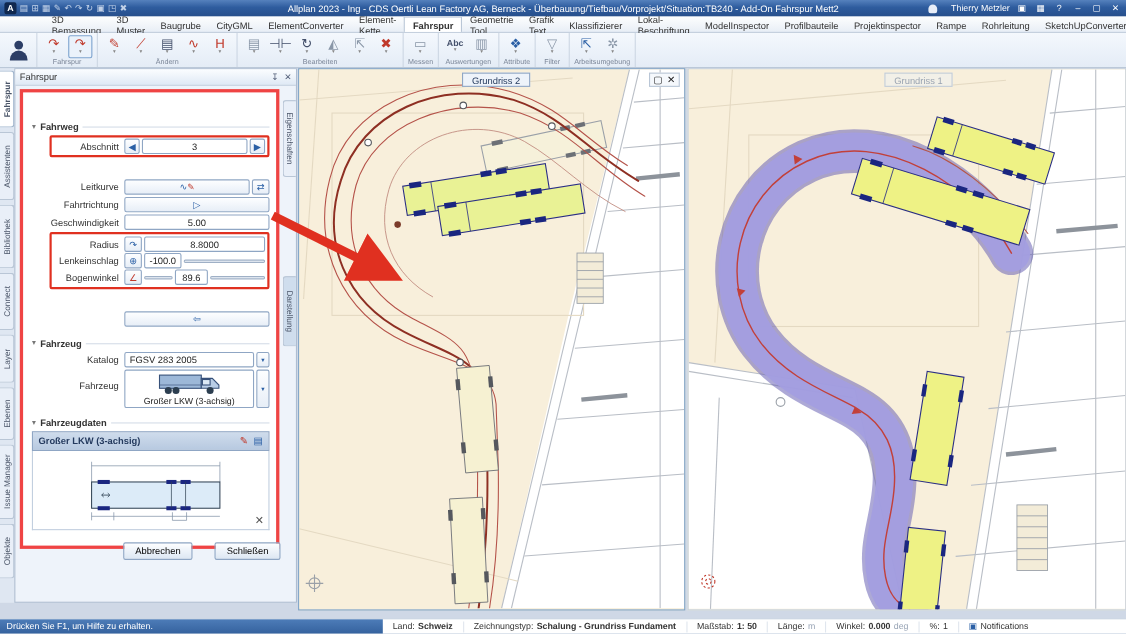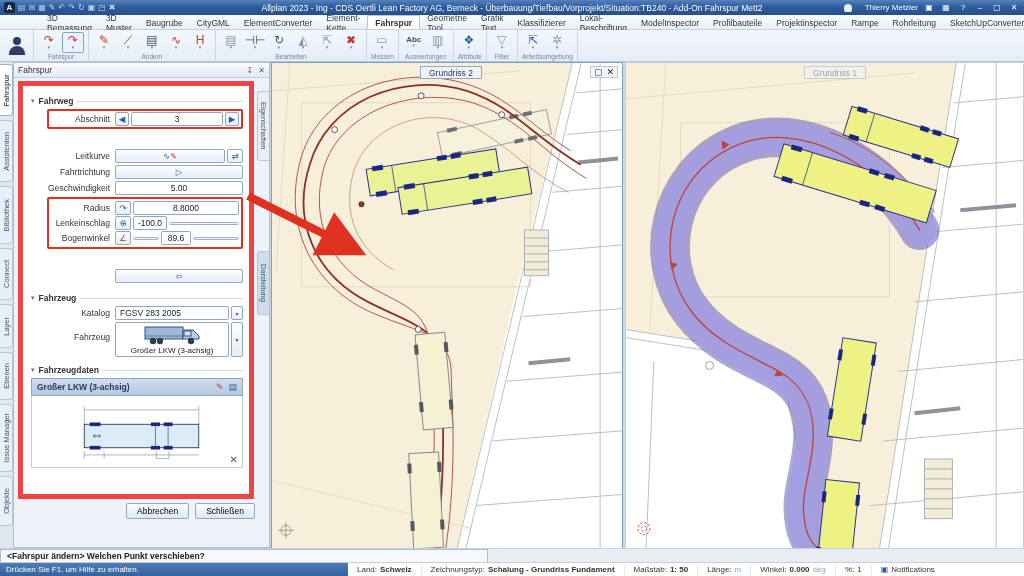--- a/index.html
+++ b/index.html
@@ -50,21 +50,21 @@
   .vtab { position:absolute; left:0; width:13px; background:#e9eff8; border:1px solid #b9c6d6; border-left:none;
     border-radius:0 3px 3px 0; display:flex; align-items:center; justify-content:center; }
   .vtab span { writing-mode:vertical-rl; transform:rotate(180deg); font-size:7.5px; color:#4a5568; white-space:nowrap; }
   .vtab.active { background:#fff; border-color:#9fb4cc; font-weight:bold; }
 
   
   .panel { position:absolute; left:13px; top:62px; width:257px; height:486px; background:#eef3fa; border:1px solid #aebdd1; }
   .panel-title { height:15px; background:linear-gradient(#fbfdff,#dfe9f5); border-bottom:1px solid #c2cfdf;
     display:flex; align-items:center; padding:0 4px; font-size:8.5px; color:#333; }
   .panel-title .sp { margin-left:auto; display:flex; gap:5px; color:#55617a; font-size:8px; }
-  .panel-body { position:absolute; left:4px; top:18px; right:15px; bottom:48px; background:#fff; border:5px solid #ef4444; overflow:hidden; padding:6px 6px 0 8px; }
+  .panel-body { position:absolute; left:4px; top:18px; right:15px; bottom:48px; background:#fff; border:3px solid #ef4444; overflow:hidden; padding:22px 6px 0 8px; }
   .rvtabs { position:absolute; right:0px; top:20px; width:13px; }
   .rvtab { position:absolute; right:0; width:12px; background:#e9eff8; border:1px solid #b9c6d6; border-right:none; border-radius:3px 0 0 3px;
     display:flex; align-items:center; justify-content:center; }
   .rvtab span { writing-mode:vertical-rl; font-size:7.5px; color:#4a5568; white-space:nowrap; }
   .rvtab.sel { background:#cfdded; }
 
   .sect { display:flex; align-items:center; gap:4px; margin:4px 0 3px; font-weight:bold; font-size:8.5px; color:#333; }
   .sect .line { flex:1; height:1px; background:#d5dde8; }
   .sect .tri { color:#777; font-size:7px; }
   .prow { display:flex; align-items:center; margin:2px 0; }
@@ -82,21 +82,21 @@
   .truckimg { width:58px; height:22px; }
   .vehsel { display:flex; flex-direction:column; align-items:center; border:1px solid #8fa6c4; background:#fff; border-radius:2px; padding:1px 2px; }
   .vehsel .cap { font-size:8px; }
 
   .card-head { height:18px; background:linear-gradient(#cfdcec,#b7c9e0); border:1px solid #8fa6c4;
     display:flex; align-items:center; padding:0 5px; font-weight:bold; font-size:8.5px; color:#243a5e; margin-top:2px; }
   .card-head .ic { margin-left:auto; display:flex; gap:5px; font-size:9px; }
   .card-body { border:1px solid #c2cfdf; border-top:none; background:#fff; height:72px; position:relative; }
   .card-close { position:absolute; right:4px; bottom:2px; font-size:10px; color:#555; }
 
-  .panel-btns { position:absolute; right:14px; bottom:28px; display:flex; gap:6px;justify-content:space-between; }
+  .panel-btns { position:absolute; right:14px; bottom:38px; display:flex; gap:20px;justify-content:space-between; }
   .pbtn { border:1px solid #8fa6c4; background:linear-gradient(#fdfeff,#dde7f3); border-radius:2px;
     padding:2px 10px; font-size:8.5px; }
 
   
   .promptbar { position:absolute; left:0; top:548px; width:1024px; height:14px; background:#e8edf4; border-top:1px solid #c2cfdf; }
   .promptbox { position:absolute; left:0; top:0; width:488px; height:14px; background:#f6f8fb; border:1px solid #aebdd1;
     display:flex; align-items:center; padding-left:6px; font-weight:bold; font-size:8.5px; }
   .statusbar { position:absolute; left:0; top:562px; width:1024px; height:14px; background:#fff; border-top:1px solid #c2cfdf;
     display:flex; align-items:center; font-size:8px; color:#333; }
   .sb-help { width:348px; height:14px; background:linear-gradient(#4d7cb8,#33609c); color:#fff; display:flex; align-items:center; padding-left:6px; }
@@ -763,25 +763,20 @@
           <rect x="228" y="488" width="4" height="11" fill="#1a2680"></rect>
       </g>
       <g stroke="#c0392b" fill="none" stroke-dasharray="2,2">
           <circle cx="18" cy="468" r="6"></circle>
           <circle cx="18" cy="468" r="2.5"></circle>
         </g>
       <circle cx="84" cy="304" r="4" stroke="#9aa0a8" fill="none"></circle>
     </svg>
   </div>
 
-  <div class="promptbar">
-    <div class="promptbox">
-        <span>&lt;Fahrspur ändern&gt; Welchen Punkt verschieben?</span>
-      </div>
-  </div>
 
   <div class="statusbar">
     <div class="sb-help">
         <span>Drücken Sie F1, um Hilfe zu erhalten.</span>
       </div>
     <div class="sb-item">
       <span>Land:</span>
         <b>Schweiz</b>
     </div>
     <div class="sb-item">

